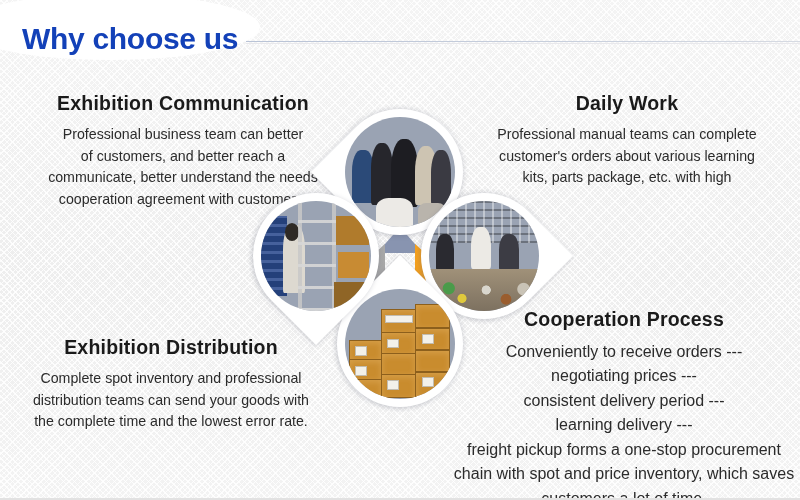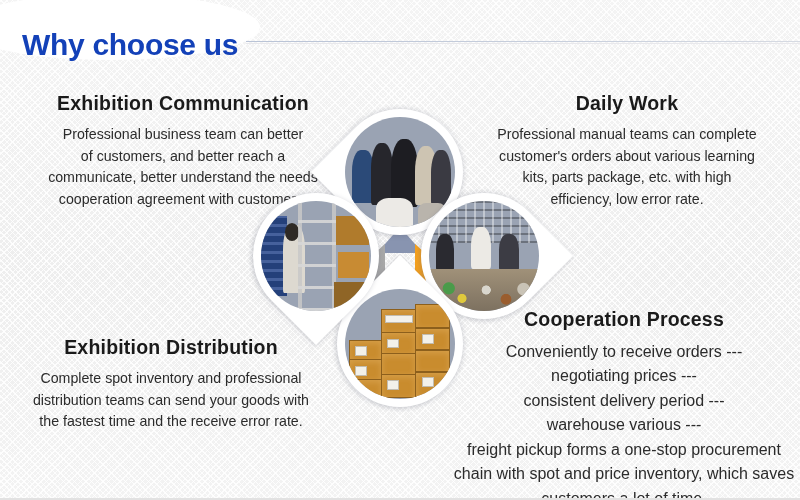--- a/index.html
+++ b/index.html
@@ -59,21 +59,21 @@
     position: absolute;
     left: 246px;
     top: 43px;
     width: 554px;
     height: 1px;
     background: #e8e8ec;
   }
   #header-title {
     position: absolute;
     left: 22px;
-    top: 28px;
+    top: 22px;
     font-size: 30px;
     font-weight: bold;
     color: #1341b8;
     letter-spacing: -0.3px;
     white-space: nowrap;
     font-family: "Liberation Sans", sans-serif;
   }
 
   
   .block { position: absolute; }
@@ -277,40 +277,39 @@
       <span class="ln">cooperation agreement with customers.</span>
     </div>
   </div>
 
   <div class="block" id="block-daily">
     <div class="block-title">Daily Work</div>
     <div class="block-body">
       <span class="ln">Professional manual teams can complete</span>
       <span class="ln">customer's orders about various learning</span>
       <span class="ln">kits, parts package, etc. with high</span>
-      <span class="ln">efficiency, low error rate.</span>
     </div>
   </div>
 
   <div class="block" id="block-warehouse">
     <div class="block-title">Exhibition Distribution</div>
     <div class="block-body">
       <span class="ln">Complete spot inventory and professional</span>
       <span class="ln">distribution teams can send your goods with</span>
-      <span class="ln">the fastest time and the receive error rate.</span>
+      <span class="ln">the complete time and the lowest error rate.</span>
     </div>
   </div>
 
   <div class="block" id="block-cooperation">
     <div class="block-title">Cooperation Process</div>
     <div class="block-body">
       <span class="ln">Conveniently to receive orders ---</span>
       <span class="ln">negotiating prices ---</span>
       <span class="ln">consistent delivery period ---</span>
-      <span class="ln">warehouse various ---</span>
+      <span class="ln">learning delivery ---</span>
       <span class="ln">freight pickup forms a one-stop procurement</span>
       <span class="ln">chain with spot and price inventory, which saves</span>
       <span class="ln">customers a lot of time.</span>
     </div>
   </div>
 
   <div id="pinwheel">
 
     <div class="pointer up" style="--c:#8894b0"></div>
     <div class="pointer right" style="--c:#f5a01e"></div>

